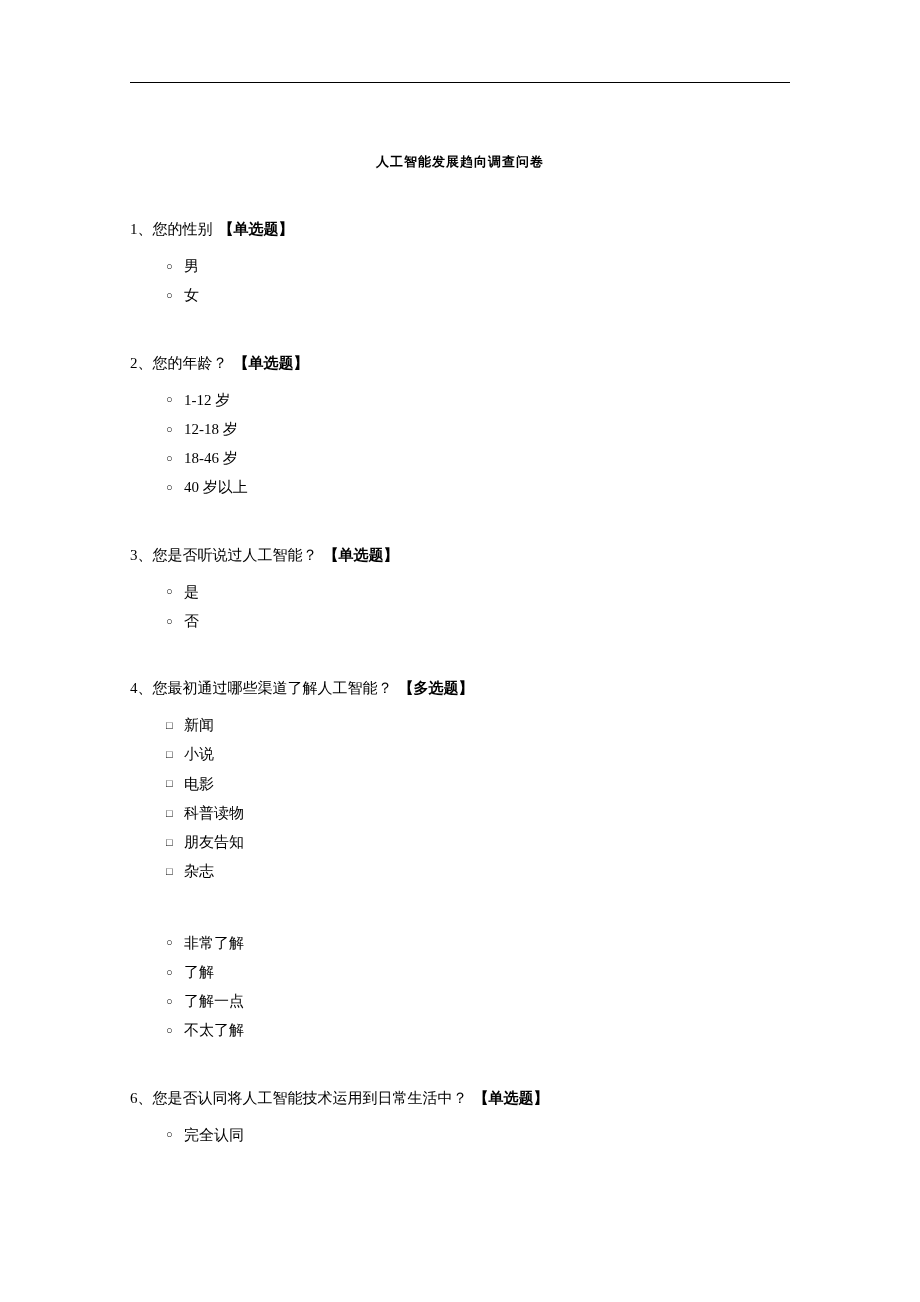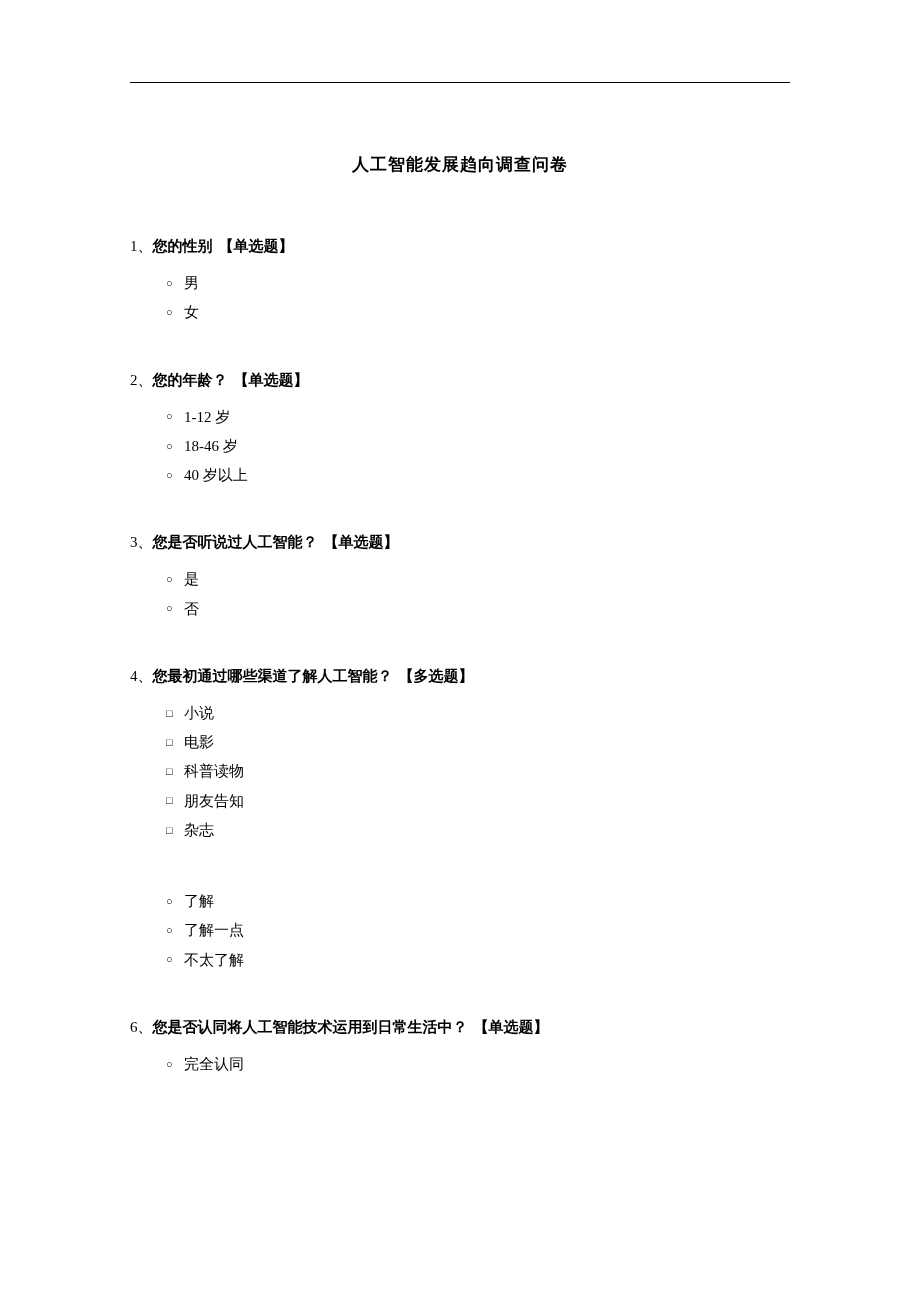--- a/index.html
+++ b/index.html
@@ -17,35 +17,35 @@
       left: 130px;
       width: 660px;
     }
     .rule {
       border: none;
       border-top: 1.5px solid #000;
       margin-bottom: 70px;
     }
     .title {
       text-align: center;
-      font-size: 17px;
+      font-size: 13px;
       font-weight: bold;
-      margin-bottom: 60px;
+      margin-bottom: 48px;
       letter-spacing: 1px;
     }
     .question {
       margin-bottom: 42px;
     }
     .q-header {
       font-size: 15px;
       line-height: 1.4;
       margin-bottom: 12px;
     }
     .q-num { display: inline; }
-    .q-text { display: inline; font-weight: bold; }
+    .q-text { display: inline; font-weight: normal; }
     .q-type { display: inline; font-weight: bold; margin-left: 6px; text-align: right; }
     .options {
       padding-left: 36px;
     }
     .option {
       font-size: 15px;
       line-height: 1.95;
       display: flex;
       align-items: center;
     }
@@ -82,20 +82,24 @@
       </div>
       <div class="question">
         <div class="q-header"><span class="q-num">2、</span><span class="q-text">您的年龄？</span><span class="q-type">【单选题】</span></div>
         <div class="options">
           <div class="option">
             <span class="marker circle"></span>
             <span class="opt-label">1-12 岁</span>
           </div>
           <div class="option">
             <span class="marker circle"></span>
+            <span class="opt-label">12-18 岁</span>
+          </div>
+          <div class="option">
+            <span class="marker circle"></span>
             <span class="opt-label">18-46 岁</span>
           </div>
           <div class="option">
             <span class="marker circle"></span>
             <span class="opt-label">40 岁以上</span>
           </div>
         </div>
       </div>
       <div class="question">
         <div class="q-header"><span class="q-num">3、</span><span class="q-text">您是否听说过人工智能？</span><span class="q-type">【单选题】</span></div>
@@ -108,20 +112,24 @@
             <span class="marker circle"></span>
             <span class="opt-label">否</span>
           </div>
         </div>
       </div>
       <div class="question">
         <div class="q-header"><span class="q-num">4、</span><span class="q-text">您最初通过哪些渠道了解人工智能？</span><span class="q-type">【多选题】</span></div>
         <div class="options">
           <div class="option">
             <span class="marker square"></span>
+            <span class="opt-label">新闻</span>
+          </div>
+          <div class="option">
+            <span class="marker square"></span>
             <span class="opt-label">小说</span>
           </div>
           <div class="option">
             <span class="marker square"></span>
             <span class="opt-label">电影</span>
           </div>
           <div class="option">
             <span class="marker square"></span>
             <span class="opt-label">科普读物</span>
           </div>
@@ -130,20 +138,24 @@
             <span class="opt-label">朋友告知</span>
           </div>
           <div class="option">
             <span class="marker square"></span>
             <span class="opt-label">杂志</span>
           </div>
         </div>
       </div>
       <div class="question">
         <div class="options">
+          <div class="option">
+            <span class="marker circle"></span>
+            <span class="opt-label">非常了解</span>
+          </div>
           <div class="option">
             <span class="marker circle"></span>
             <span class="opt-label">了解</span>
           </div>
           <div class="option">
             <span class="marker circle"></span>
             <span class="opt-label">了解一点</span>
           </div>
           <div class="option">
             <span class="marker circle"></span>

